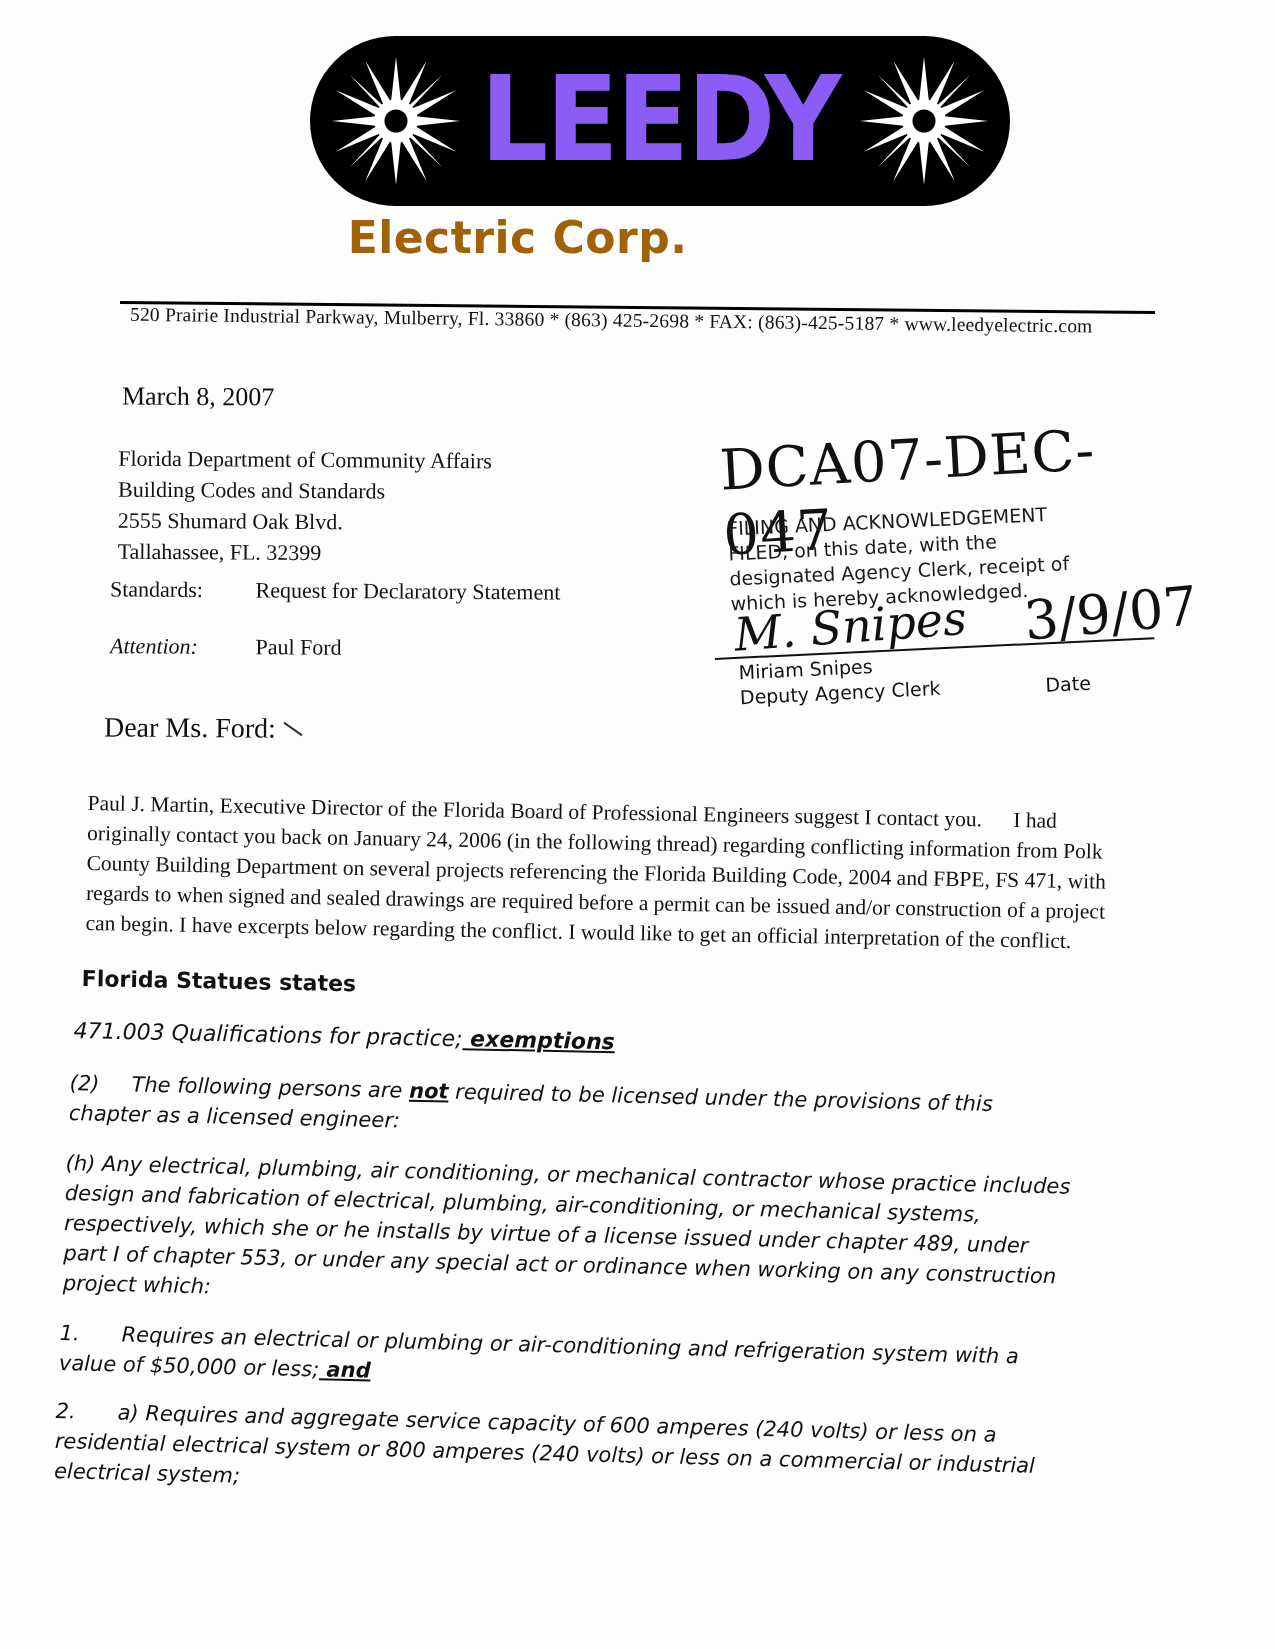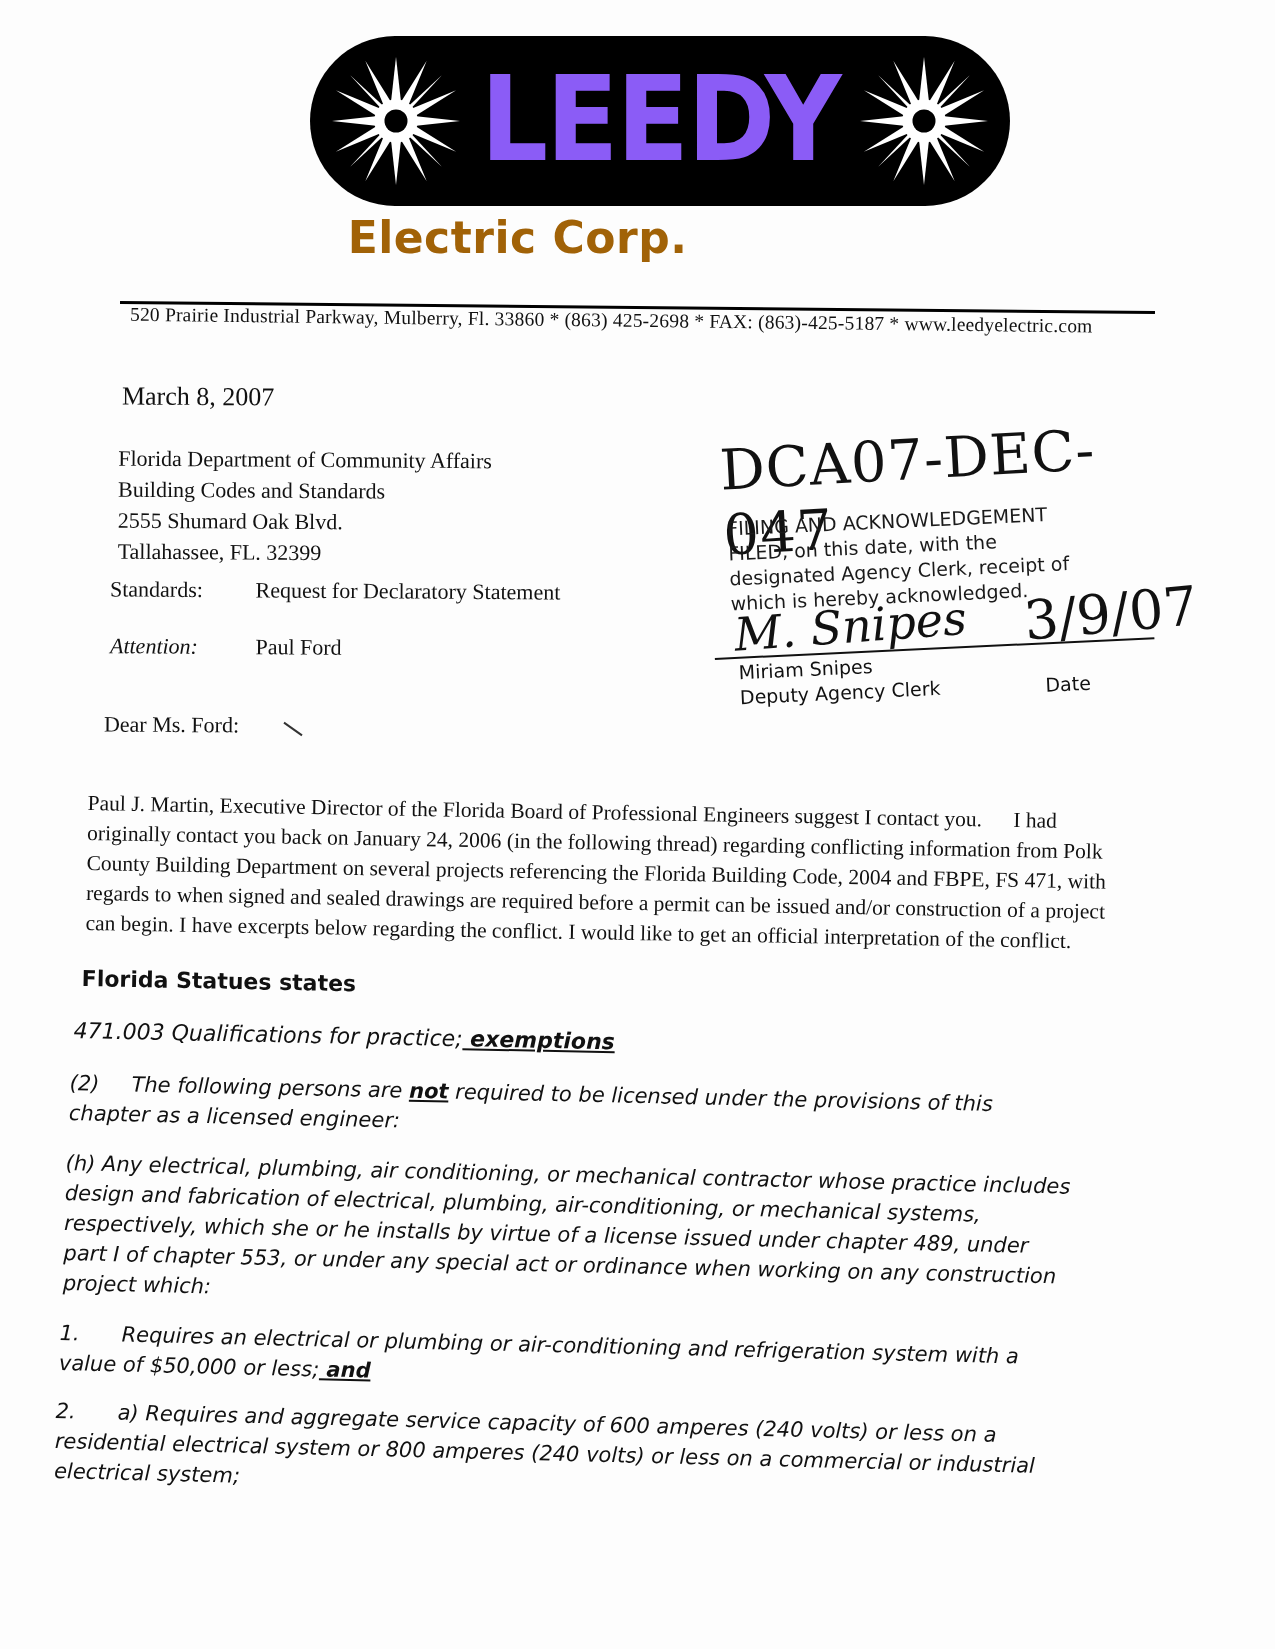--- a/index.html
+++ b/index.html
@@ -108,21 +108,21 @@
   }
   .ref-row .lbl { display: inline-block; width: 140px; }
   .attn-row {
     left: 110px; top: 634px;
     font-size: 22px;
     transform: rotate(0.4deg);
   }
   .attn-row .lbl { display: inline-block; width: 140px; font-style: italic; }
   .salutation {
     left: 104px; top: 712px;
-    font-size: 22px;
+    font-size: 28px;
     transform: rotate(0.4deg);
   }
 
   .para1 {
     left: 88px; top: 788px;
     width: 1030px;
     font-size: 21.5px;
     line-height: 30px;
     transform: rotate(1.05deg);
     transform-origin: left top;

